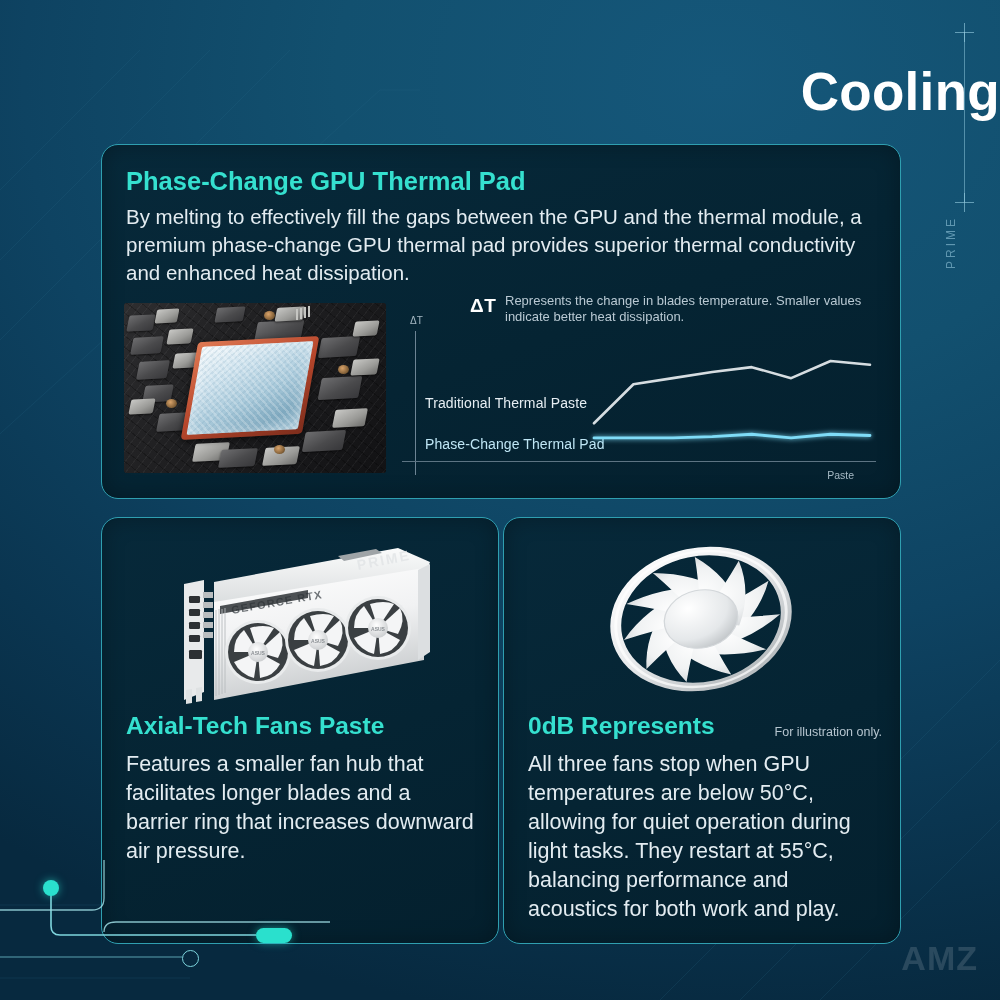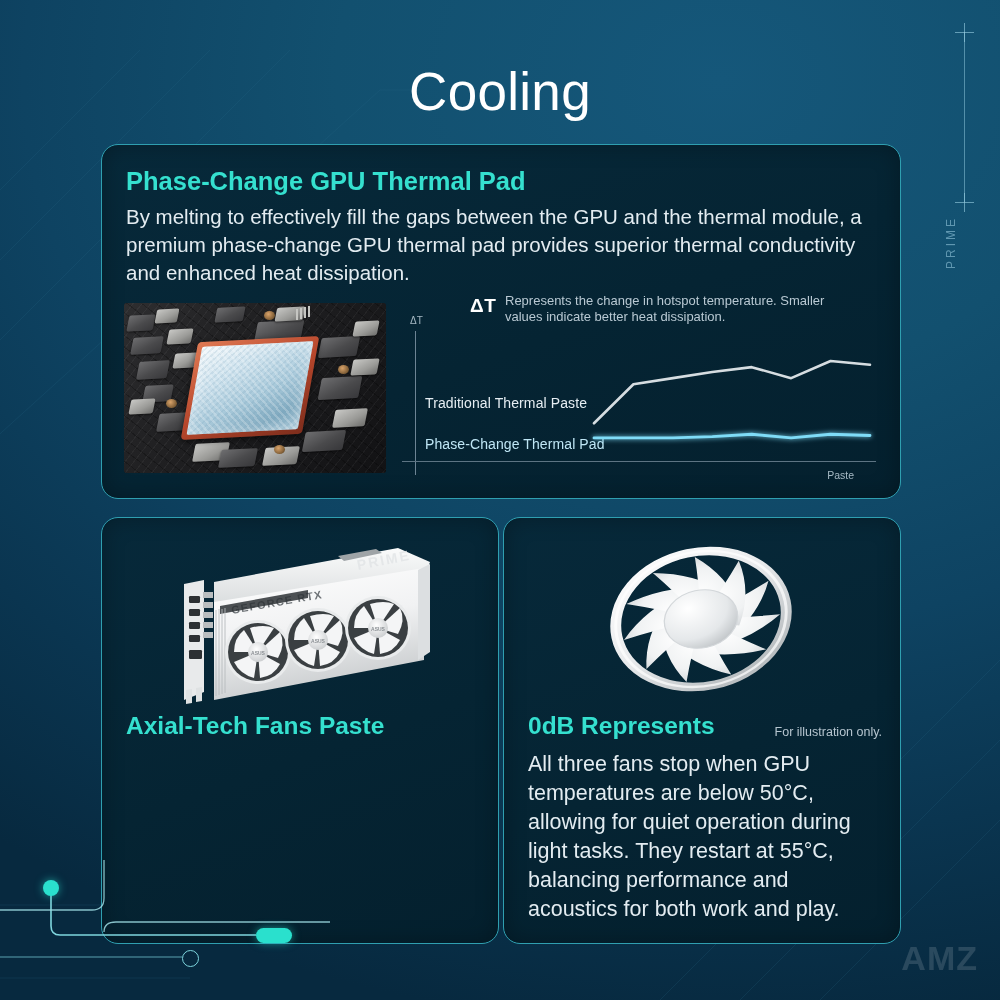--- a/index.html
+++ b/index.html
@@ -65,23 +65,23 @@
     font-size: 12px;
     letter-spacing: 3px;
     color: rgba(160,210,230,.55);
     transform: rotate(180deg);
   }
   
   .page-title {
     position: absolute;
     left: 0; right: 0;
     top: 61px;
-    text-align: center;
+    text-align: right;
     font-size: 53px;
-    font-weight: normal;
+    font-weight: bold;
     letter-spacing: .3px;
     color: #ffffff;
   }
   
   .card {
     position: absolute;
     background: linear-gradient(160deg, #07293a 0%, #052433 55%, #04202e 100%);
     border: 1.4px solid #2f9fb0;
     border-radius: 17px;
     box-shadow: 0 0 22px rgba(0,0,0,.28) inset;
@@ -358,21 +358,21 @@
 
       <div class="die-frame">
         <div class="die">
           <div class="die-speckle"></div>
         </div>
       </div>
     </div>
 
     <div class="chart-zone">
       <div class="delta-badge">ΔT</div>
-      <div class="delta-note">Represents the change in hotspot temperature. Smaller values indicate better heat dissipation.</div>
+      <div class="delta-note">Represents the change in blades temperature. Smaller values indicate better heat dissipation.</div>
 
       <div class="axis-y-label">ΔT</div>
       <div class="axis-y"></div>
       <div class="axis-x"></div>
       <div class="axis-x-label">Paste</div>
 
       <div class="series-label" id="label-paste">Traditional Thermal Paste</div>
       <div class="series-label" id="label-pad">Phase-Change Thermal Pad</div>
 
       <svg class="chart-svg" viewBox="0 0 474 172" preserveAspectRatio="none">
@@ -484,20 +484,21 @@
           <path d="M216 88 L208 64 Q222 60 232 64 Z"></path>
         </g>
         <circle cx="216" cy="88" r="10" fill="url(#fanhub)"></circle>
         <text x="216" y="91" font-family="Liberation Sans, sans-serif" font-size="5" font-weight="bold" fill="#8b9094" text-anchor="middle">ASUS</text>
       </g>
 
       <path d="M256 30 L268 24 L268 112 L256 120 Z" fill="#dcdfe1"></path>
     </svg>
 
     <div class="card-title" id="fans-title">Axial-Tech Fans Paste</div>
+    <div class="card-body" id="fans-body">Features a smaller fan hub that facilitates longer blades and a barrier ring that increases downward air pressure.</div>
   </div>
 
   <div class="card" id="card-0db">
 
     <svg class="fan-art" viewBox="0 0 230 170">
       <defs>
         <radialGradient id="bladeg" cx="38%" cy="30%" r="78%">
           <stop offset="0%" stop-color="#ffffff"></stop>
           <stop offset="60%" stop-color="#f0f2f3"></stop>
           <stop offset="100%" stop-color="#cdd1d4"></stop>

